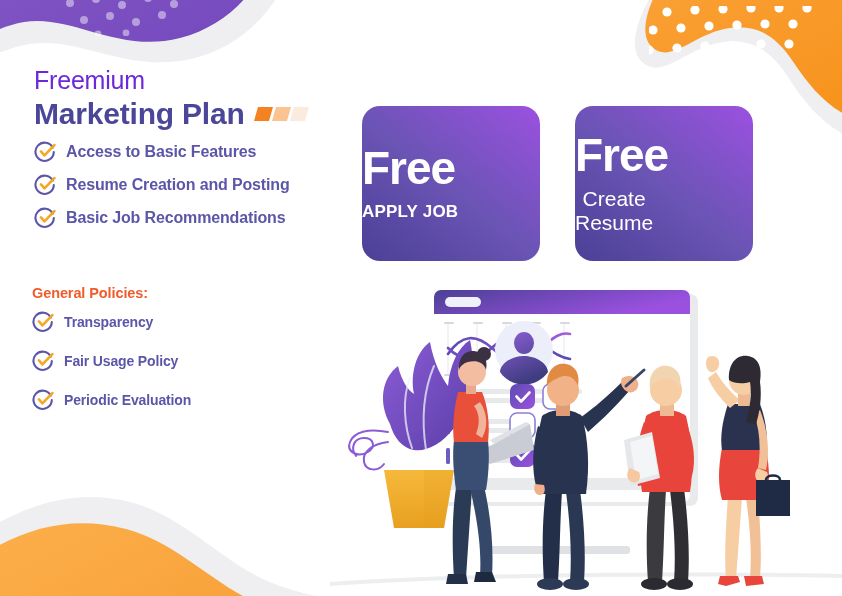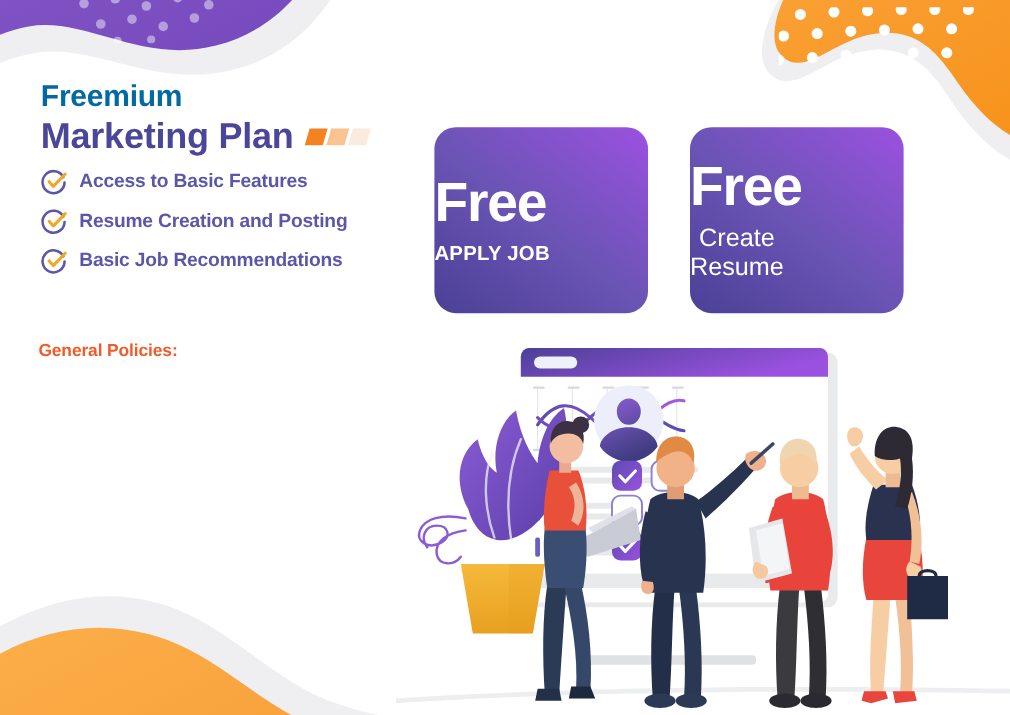--- a/index.html
+++ b/index.html
@@ -21,21 +21,21 @@
   .wave-bl-gray   { left:-20px;  bottom:-26px; width:360px; height:140px; }
   .wave-bl-orange { left:-20px;  bottom:-34px; width:345px; height:135px; }
 
   .dots-top { position:absolute; left:60px; top:-4px; width:140px; height:40px; }
   .dots-tr  { position:absolute; right:18px; top:6px;  width:175px; height:70px; }
 
   
   .left-col { position:absolute; left:34px; top:66px; width:320px; }
 
   .title-free {
-    font-size:25px; font-weight:bold; color:#0369a1;
+    font-size:25px; font-weight:normal; color:#6d28d9;
     letter-spacing:-0.2px; line-height:1.15;
   }
   .title-row { display:flex; align-items:center; gap:11px; margin-top:2px; }
   .title-plan {
     font-size:30px; font-weight:bold; color:#4c4699;
     letter-spacing:-0.2px;
   }
   .bars { display:flex; gap:3px; align-items:center; }
   .bar {
     width:15px; height:14px;
@@ -195,20 +195,43 @@
       <li>
         <svg class="check-icon" viewBox="0 0 24 24">
           <path d="M20.5,7.2 A10,10 0 1 0 21.6,12" fill="none" stroke="#5b56a8" stroke-width="2.3" stroke-linecap="round"></path>
           <path d="M7.6,11.4 L11.4,15.6 L22.2,4.4" fill="none" stroke="#f5a623" stroke-width="2.8" stroke-linecap="round" stroke-linejoin="round"></path>
         </svg>
         <span class="bullet-text">Basic Job Recommendations</span>
       </li>
     </ul>
 
     <div class="section-head policies">General Policies:</div>
+    <ul class="bullets policies">
+      <li>
+        <svg class="check-icon" viewBox="0 0 24 24">
+          <path d="M20.5,7.2 A10,10 0 1 0 21.6,12" fill="none" stroke="#5b56a8" stroke-width="2.3" stroke-linecap="round"></path>
+          <path d="M7.6,11.4 L11.4,15.6 L22.2,4.4" fill="none" stroke="#f5a623" stroke-width="2.8" stroke-linecap="round" stroke-linejoin="round"></path>
+        </svg>
+        <span class="bullet-text">Transparency</span>
+      </li>
+      <li>
+        <svg class="check-icon" viewBox="0 0 24 24">
+          <path d="M20.5,7.2 A10,10 0 1 0 21.6,12" fill="none" stroke="#5b56a8" stroke-width="2.3" stroke-linecap="round"></path>
+          <path d="M7.6,11.4 L11.4,15.6 L22.2,4.4" fill="none" stroke="#f5a623" stroke-width="2.8" stroke-linecap="round" stroke-linejoin="round"></path>
+        </svg>
+        <span class="bullet-text">Fair Usage Policy</span>
+      </li>
+      <li>
+        <svg class="check-icon" viewBox="0 0 24 24">
+          <path d="M20.5,7.2 A10,10 0 1 0 21.6,12" fill="none" stroke="#5b56a8" stroke-width="2.3" stroke-linecap="round"></path>
+          <path d="M7.6,11.4 L11.4,15.6 L22.2,4.4" fill="none" stroke="#f5a623" stroke-width="2.8" stroke-linecap="round" stroke-linejoin="round"></path>
+        </svg>
+        <span class="bullet-text">Periodic Evaluation</span>
+      </li>
+    </ul>
   </div>
 
   <div class="card card-a">
     <div class="card-free">Free</div>
     <div class="card-sub">APPLY JOB</div>
   </div>
 
   <div class="card card-b">
     <div class="card-free">Free</div>
     <div class="card-sub">

